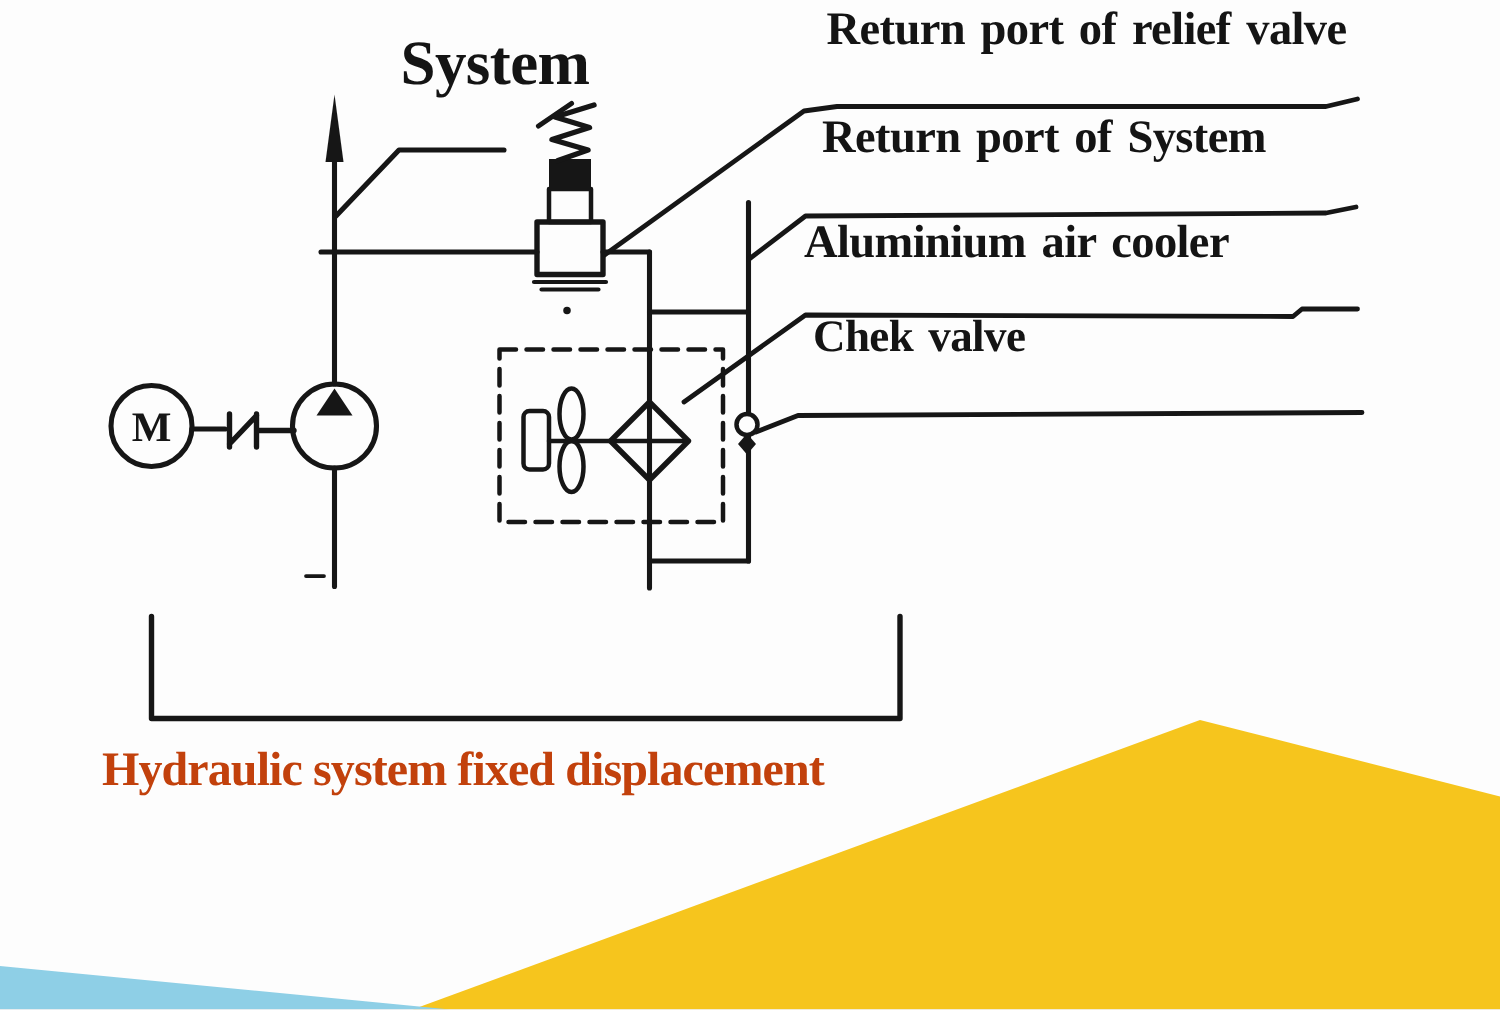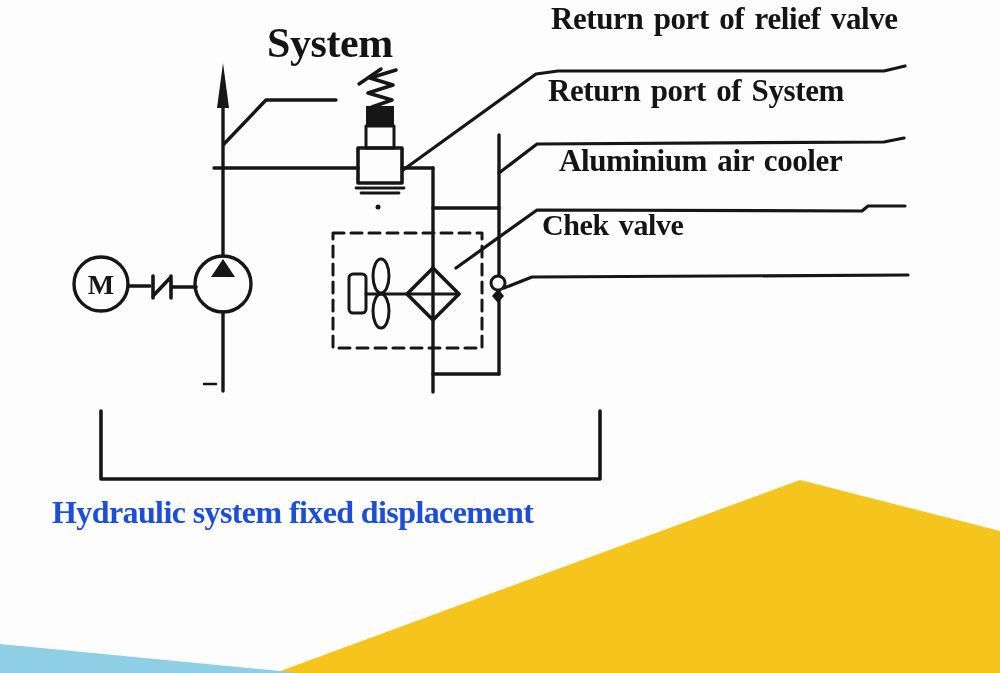--- a/index.html
+++ b/index.html
@@ -16,26 +16,26 @@
     color:#141414;
     font-weight:bold;
     letter-spacing:-0.4px;
     word-spacing:3px;
     white-space:nowrap;
     line-height:1.0;
   }
   .label-system      {left:243px; top:22px;  font-size:42px;margin-left:24px;}
   .label-relief      {left:551px; top:3px;   font-size:31px;}
   .label-retsys      {left:548px; top:75px;  font-size:31px;font-family:Liberation Serif, serif;}
-  .label-cooler      {left:559px; top:145px; font-size:31px;}
+  .label-cooler      {left:536px; top:145px; font-size:31px;}
   .label-check       {left:542px; top:210px; font-size:30px;text-align:center;}
   .caption{
     position:absolute;
-    left:52px; top:494px;
-    color:#1d4ed8;
+    left:68px; top:494px;
+    color:#c2410c;
     font-weight:bold;
     font-size:32px;
     letter-spacing:-0.6px;
     line-height:37px;
   }
   .ink-fill{fill:#161616;}
   .bg-fill{fill:#fdfdfd;}
 </style>
 </head>
 <body>

